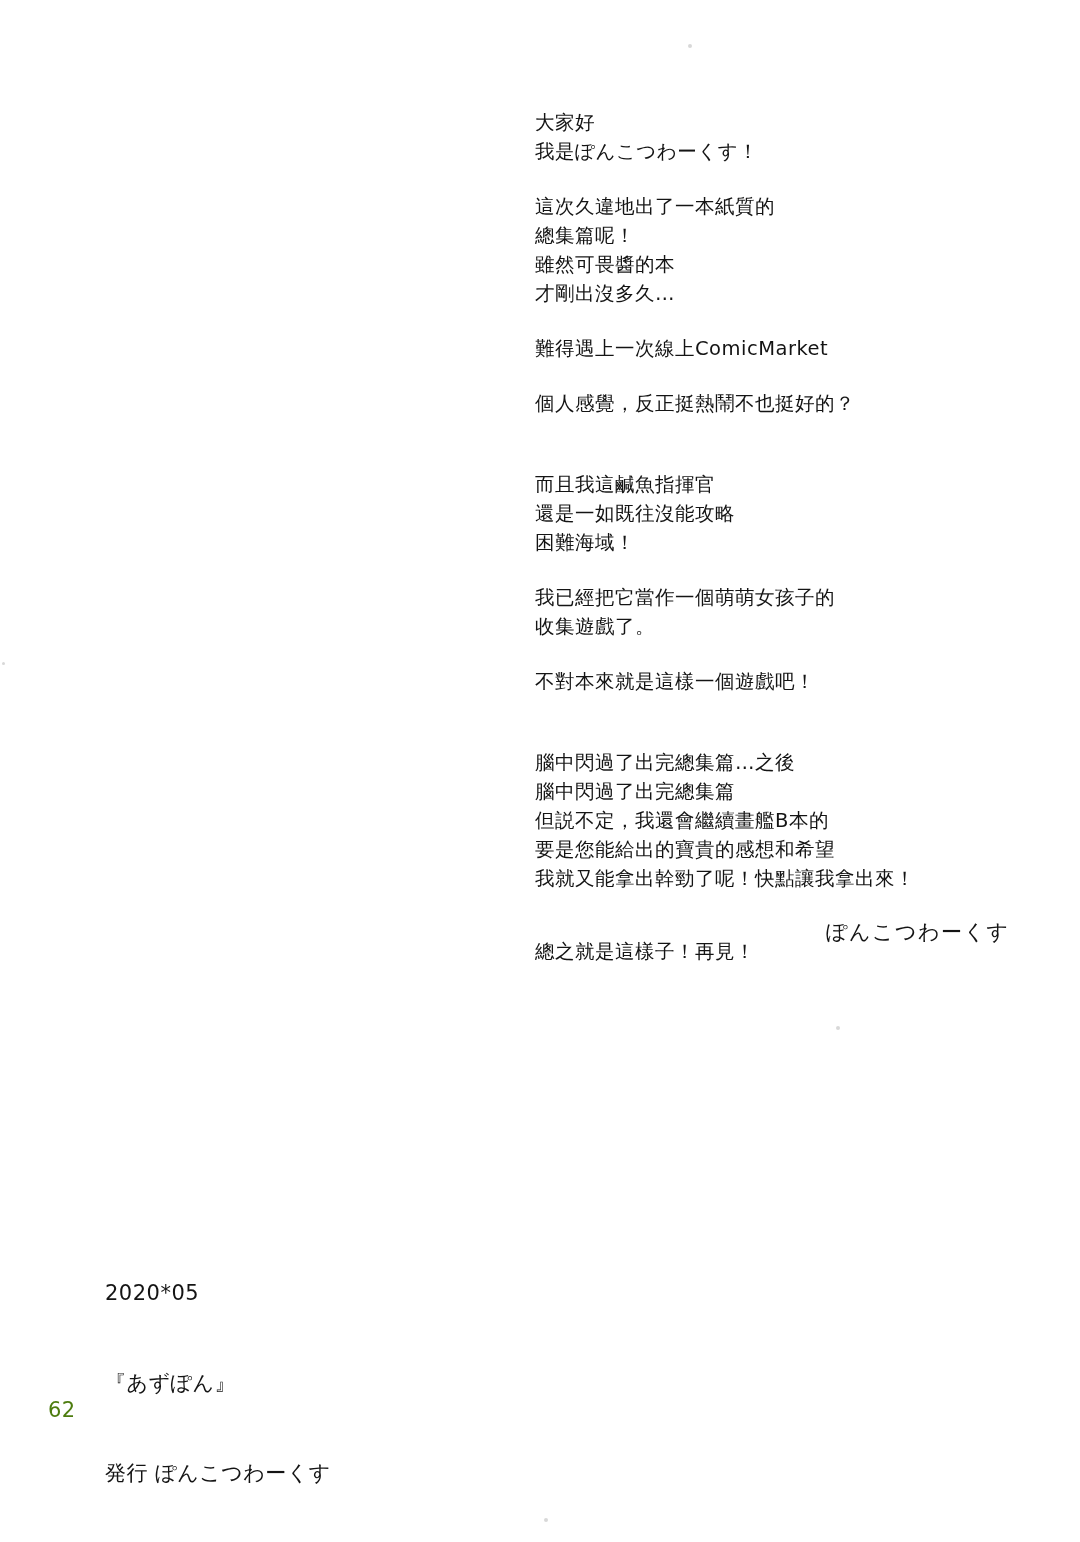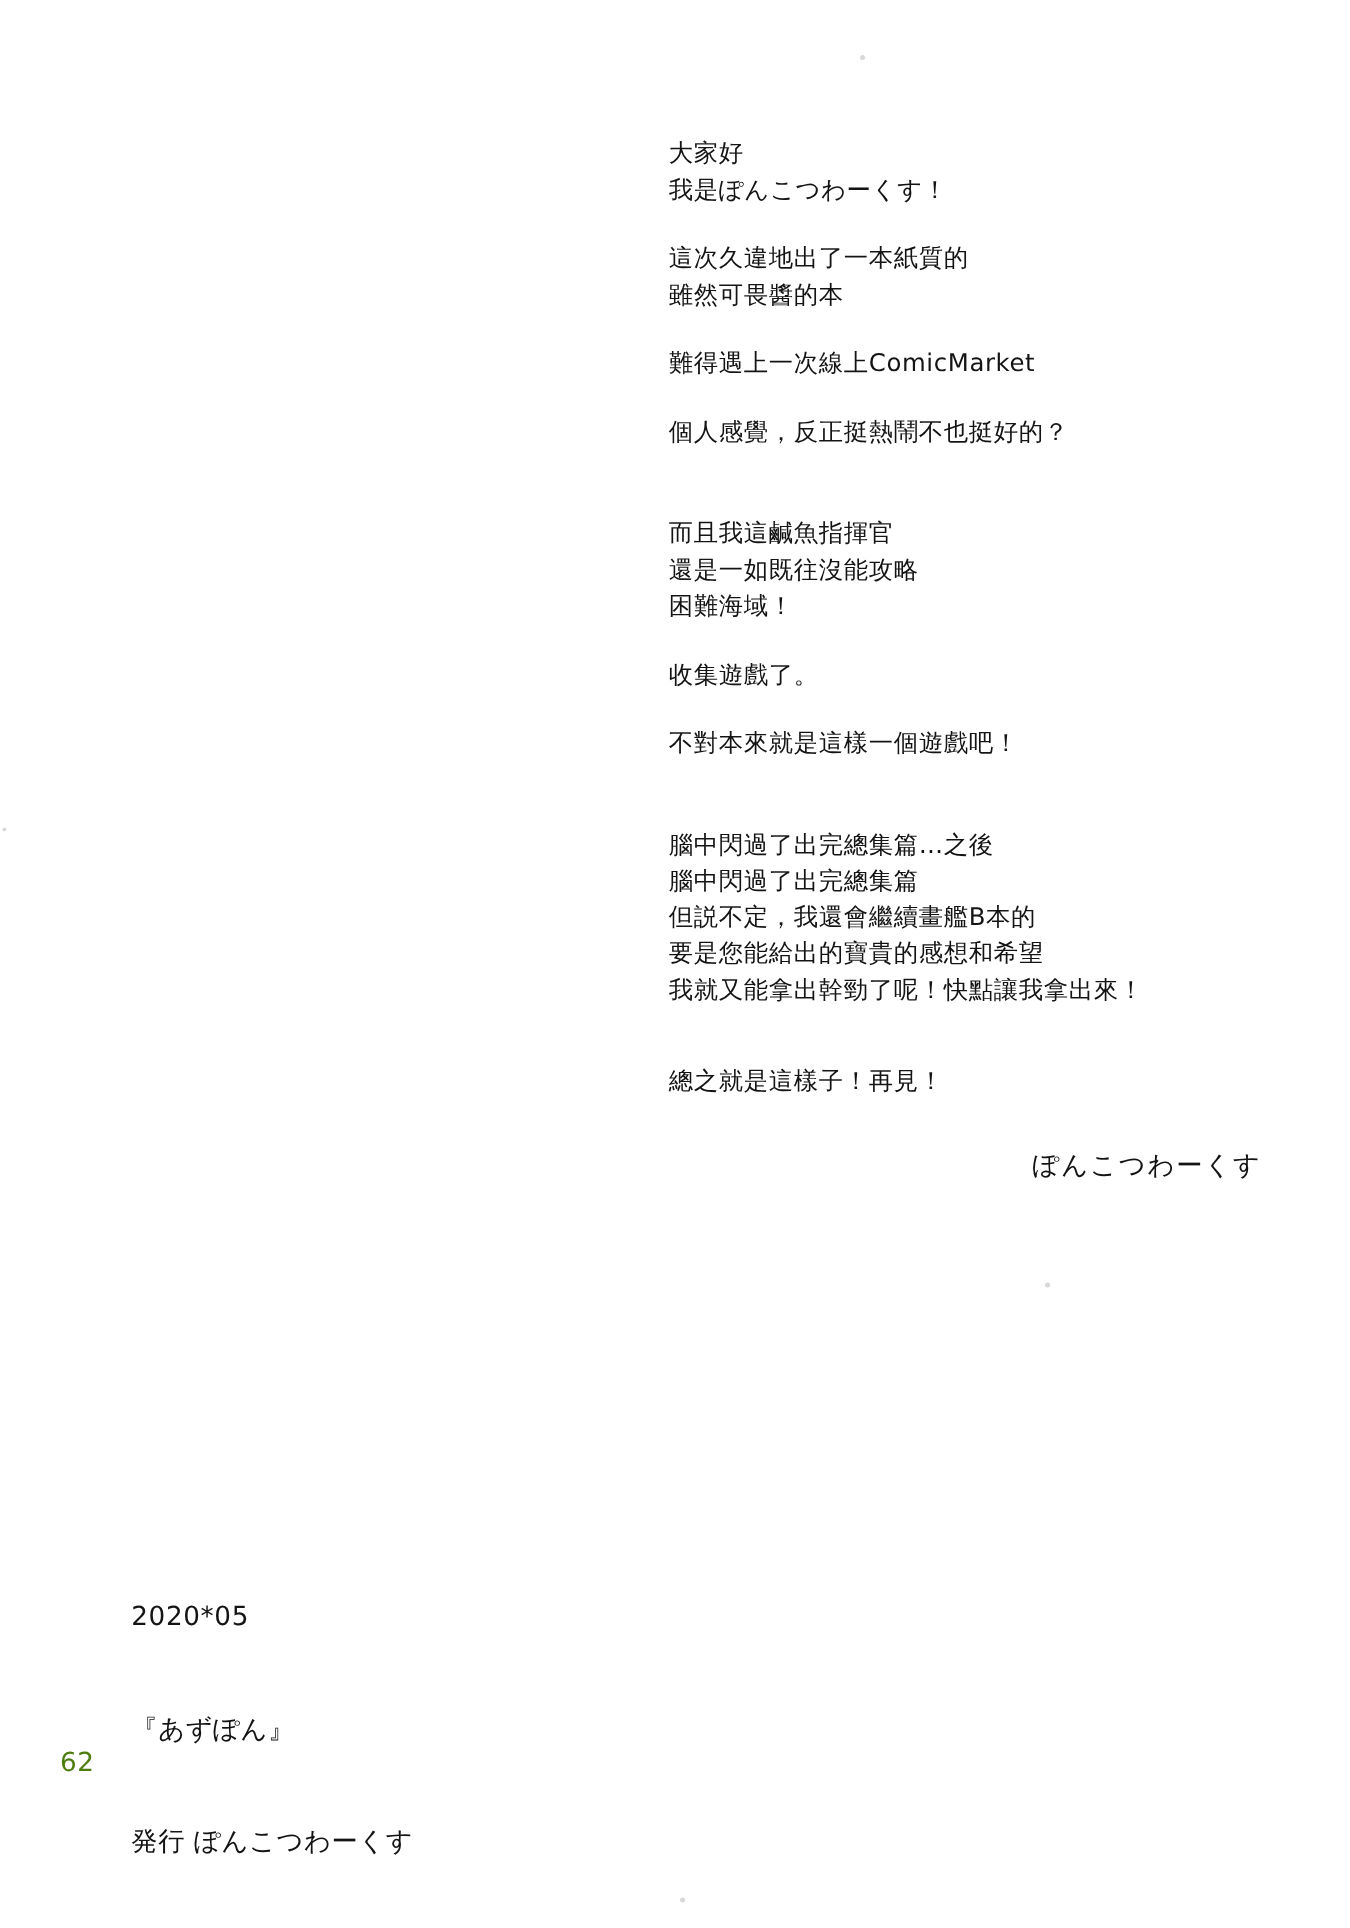--- a/index.html
+++ b/index.html
@@ -97,38 +97,41 @@
 
   <div class="afterword">
 
     <div class="para">
       <div class="line">大家好</div>
       <div class="line">我是ぽんこつわーくす！</div>
     </div>
 
     <div class="para">
       <div class="line">這次久違地出了一本紙質的</div>
+      <div class="line">總集篇呢！</div>
       <div class="line">雖然可畏醬的本</div>
+      <div class="line">才剛出沒多久…</div>
     </div>
 
     <div class="para">
       <div class="line">難得遇上一次線上ComicMarket</div>
     </div>
 
     <div class="para gap-xl">
       <div class="line">個人感覺，反正挺熱鬧不也挺好的？</div>
     </div>
 
     <div class="para">
       <div class="line">而且我這鹹魚指揮官</div>
       <div class="line">還是一如既往沒能攻略</div>
       <div class="line">困難海域！</div>
     </div>
 
     <div class="para">
+      <div class="line">我已經把它當作一個萌萌女孩子的</div>
       <div class="line">收集遊戲了。</div>
     </div>
 
     <div class="para gap-xl">
       <div class="line">不對本來就是這樣一個遊戲吧！</div>
     </div>
 
     <div class="para gap-lg">
       <div class="line">腦中閃過了出完總集篇…之後</div>
       <div class="line">腦中閃過了出完總集篇</div>

